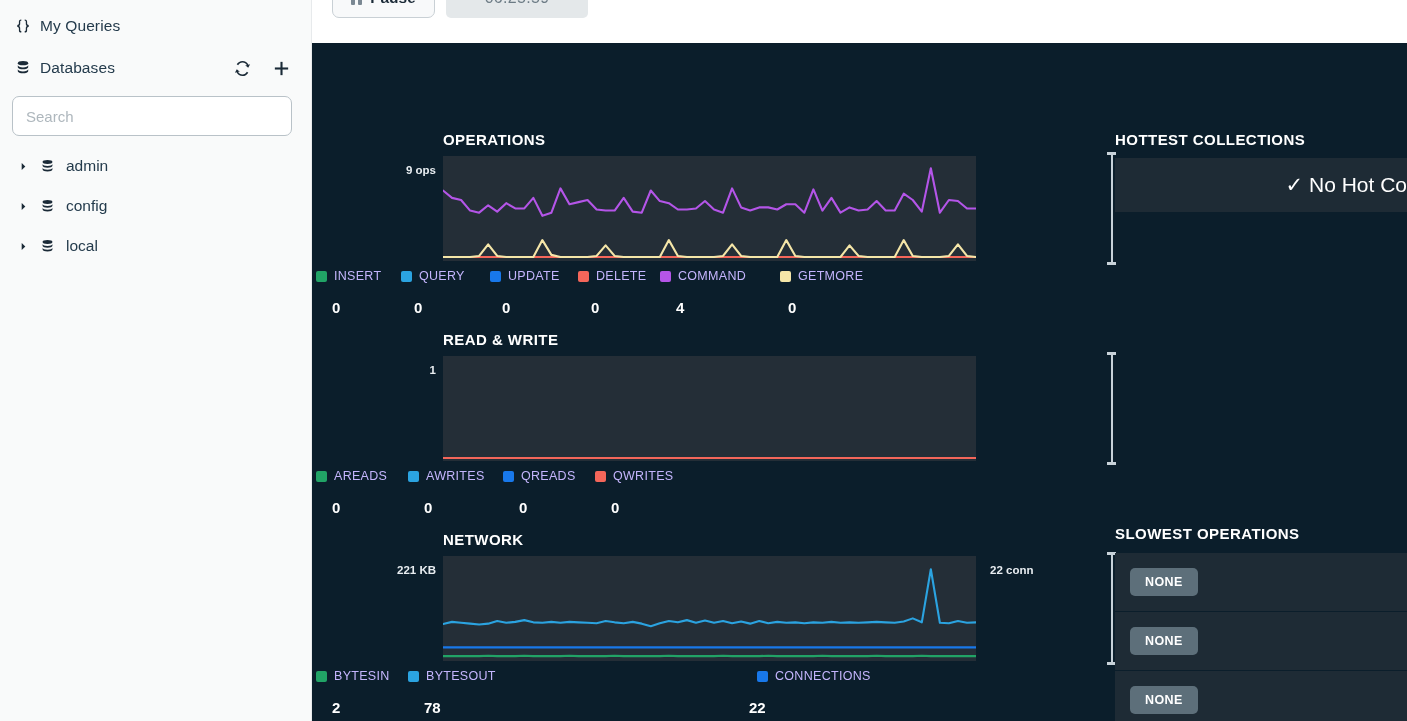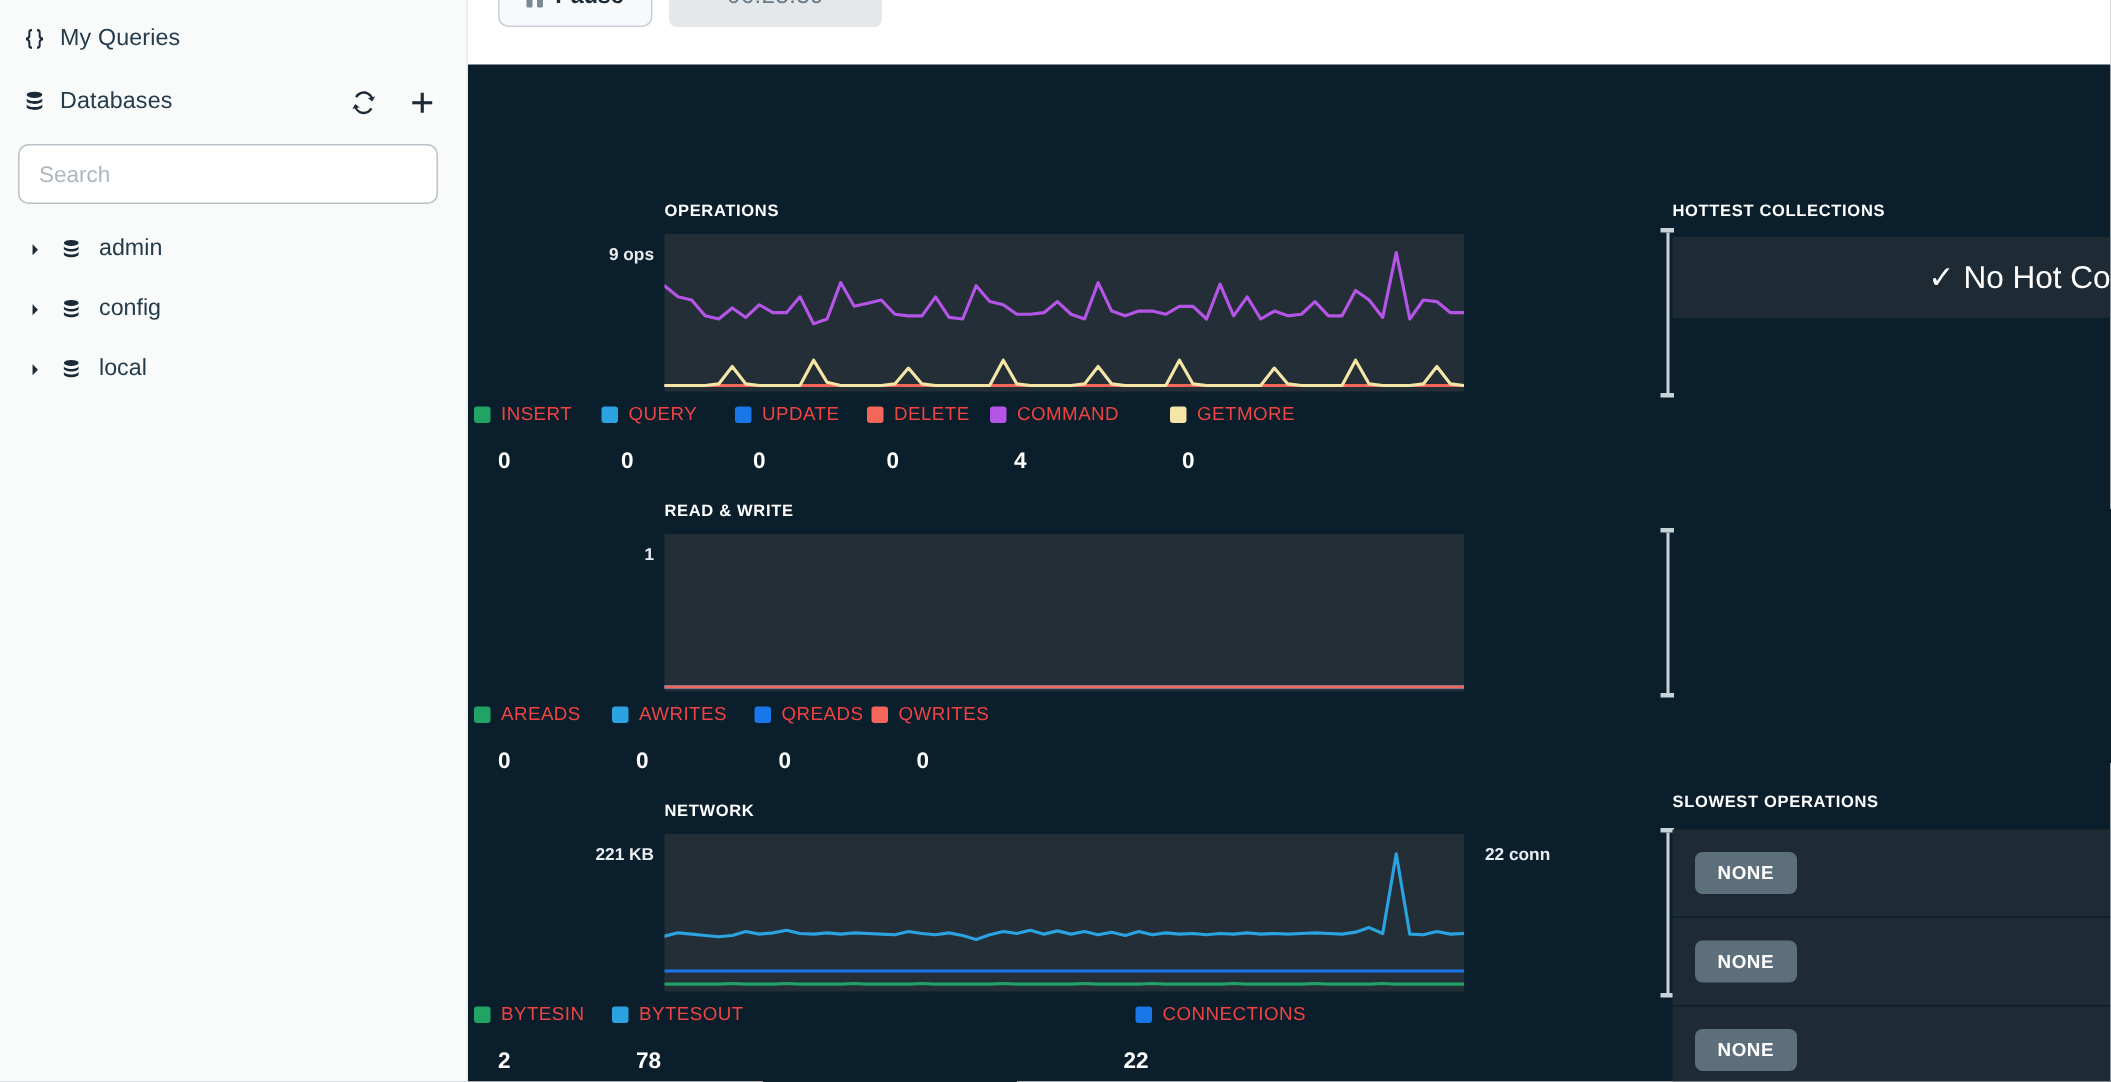--- a/index.html
+++ b/index.html
@@ -77,21 +77,21 @@
 
   
   .stage {
     position: absolute; left: 312px; top: 43px;
     width: 1095px; height: 678px;
     background: #0b1e2b;
     overflow: hidden;
   }
 
   .panel-title {
-    font-size: 11px; font-weight: bold; color: #ffffff;
+    font-size: 15px; font-weight: bold; color: #ffffff;
     letter-spacing: .45px;
   }
 
   
   .charts-col { position: absolute; left: 0; top: 0; width: 740px; height: 678px; }
   .chart-block { position: absolute; left: 0; width: 740px; }
   #block-operations { top: 88px; }
   #block-readwrite  { top: 288px; }
   #block-network    { top: 488px; }
 
@@ -120,21 +120,21 @@
   .axis-bar .cap { position:absolute; left: 0; width: 9px; height: 3px; background: #c8d2d9; }
   .axis-bar .cap.t { top: 0; }
   .axis-bar .cap.b { bottom: 0; }
 
   .legend {
     position: relative; margin-top: 8px; height: 20px;
     padding-left: 131px;
   }
   .legend-item { position: absolute; display: flex; align-items: center; gap: 7px; }
   .sw { width: 11px; height: 11px; border-radius: 2px; flex: none; }
-  .lg-text { font-size: 12.5px; color: #ef4444; letter-spacing: .3px; white-space: nowrap; }
+  .lg-text { font-size: 12.5px; color: #c4b5fd; letter-spacing: .3px; white-space: nowrap; }
   .values { position: relative; margin-top: 10px; height: 20px; padding-left: 131px; }
   .val { position: absolute; font-size: 15px; font-weight: bold; color: #ffffff; }
 
   
   .right-col { position: absolute; left: 803px; top: 0; width: 292px; height: 588px; }
   .right-section { position: absolute; left: 0; width: 292px; }
   #sec-hottest { top: 88px; }
   #sec-slowest { top: 482px; }
   .right-head { height: 22px; }
   .card {
@@ -362,21 +362,21 @@
               <span class="lg-text">AREADS</span>
             </div>
             <div class="legend-item" style="left: 96px;">
               <span class="sw" style="background: rgb(43, 163, 224);"></span>
               <span class="lg-text">AWRITES</span>
             </div>
             <div class="legend-item" style="left: 191px;">
               <span class="sw" style="background: rgb(24, 120, 234);"></span>
               <span class="lg-text">QREADS</span>
             </div>
-            <div class="legend-item" style="left: 269px;">
+            <div class="legend-item" style="left: 283px;">
               <span class="sw" style="background: rgb(244, 102, 90);"></span>
               <span class="lg-text">QWRITES</span>
             </div>
           </div>
         <div class="values" id="values-readwrite">
             <span class="val" style="left: 20px;">0</span>
             <span class="val" style="left: 112px;">0</span>
             <span class="val" style="left: 207px;">0</span>
             <span class="val" style="left: 299px;">0</span>
           </div>

